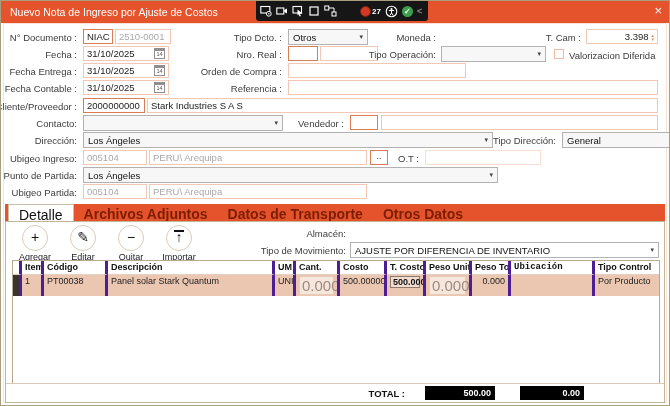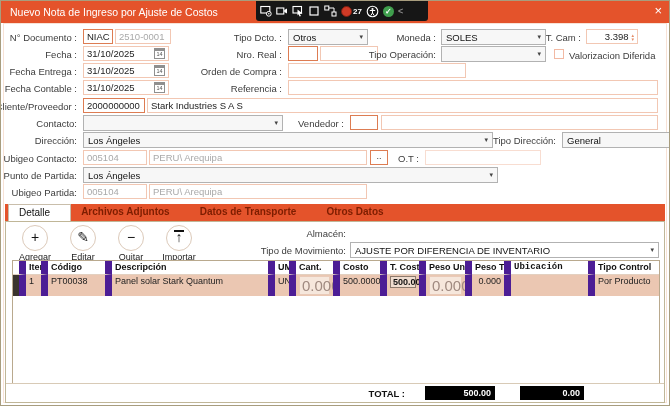--- a/index.html
+++ b/index.html
@@ -3,54 +3,54 @@
 <meta charset="utf-8">
 <style>
   html,body{margin:0;padding:0;background:#d8d8d8;font-family:"Liberation Sans",sans-serif;}
   #window{position:relative;width:668px;height:404px;background:#fff;border:1px solid #a89d7e;overflow:hidden;}
   .frame{position:absolute;left:2px;top:22px;right:2px;bottom:2px;border:1px solid #f8e2d6;pointer-events:none;}
   
   .titlebar{position:absolute;left:0;top:0;width:100%;height:22px;background:#e4532b;}
   .titletext{position:absolute;left:9px;top:5px;font-size:10.5px;color:#fff;}
   .capbar{position:absolute;left:255px;top:0;width:172px;height:20px;background:#161616;border-radius:0 0 3px 3px;display:flex;align-items:center;gap:4px;padding:0 4px;box-sizing:border-box;}
   .capbar svg{display:block;}
-  .badge{display:flex;align-items:center;gap:1px;}
+  .badge{display:flex;align-items:center;gap:1px;margin-left:19px;}
   .badge .dot{width:9px;height:9px;border-radius:50%;background:#d03a26;display:inline-block;border:1px solid #7e1f12;}
   .badge .cnt{color:#fff;font-size:8px;font-weight:bold;}
   .okdot{width:11px;height:11px;border-radius:50%;background:#3f9e4d;color:#fff;font-size:8px;line-height:11px;text-align:center;font-weight:bold;}
   .chevl{color:#8a8a8a;font-size:9px;font-weight:bold;}
   .closebtn{position:absolute;right:7px;top:3px;color:#fff;font-size:13px;line-height:14px;cursor:pointer;}
   
   .lbl{position:absolute;font-size:9.5px;color:#3c3c3c;white-space:nowrap;}
   .fld{position:absolute;box-sizing:border-box;background:#fff;border:1px solid #f2c7b3;font-size:9.5px;color:#1c1c1c;padding:1px 3px;height:15px;white-space:nowrap;overflow:hidden;}
   .fld.strong{border-color:#dd7c52;}
   .fld.gray{color:#a9a9a9;}
   .ddl{position:absolute;box-sizing:border-box;background:#f7f7f7;border:1px solid #b2b2b2;height:16px;font-size:9.5px;color:#111;display:flex;align-items:center;justify-content:space-between;padding:0 4px;white-space:nowrap;overflow:hidden;}
   .ddl .arr{font-size:7px;color:#444;margin-left:3px;}
   .ddl.disabled{background:#fbeee8;border-color:#eac9b9;color:#a5a5a5;}
   .cal{width:11px;height:11px;box-sizing:border-box;border:1px solid #8f8f8f;border-top:3px solid #8f8f8f;font-size:5.5px;color:#555;text-align:center;line-height:7px;flex:0 0 auto;}
   .datefld{display:flex;align-items:center;justify-content:space-between;}
   .spin{display:flex;flex-direction:column;line-height:4px;font-size:5px;color:#e48a64;margin-left:3px;}
   .chk{position:absolute;width:10px;height:10px;box-sizing:border-box;border:1px solid #f2b9a3;background:#fff;}
   .browse{position:absolute;box-sizing:border-box;border:1px solid #dd7c52;background:#fff;height:15px;width:18px;font-size:9px;line-height:11px;text-align:center;color:#333;cursor:pointer;}
   
   .tabstrip{position:absolute;left:4px;top:203px;width:660px;height:17px;background:#e4532b;display:flex;align-items:stretch;padding-left:3px;box-sizing:border-box;}
-  .tab{font-size:10px;padding:2px 20px 0 10px;color:#7d1d00;font-weight:bold;cursor:pointer;white-space:nowrap;}
+  .tab{font-size:14px;padding:2px 10px 0 10px;color:#7d1d00;font-weight:bold;cursor:pointer;white-space:nowrap;}
   .tab.active{background:#fff;color:#111;font-weight:normal;border:1px solid #c9beab;border-bottom:none;}
   
   .panel{position:absolute;left:4px;top:220px;width:660px;height:182px;background:#fff;border:1px solid #c0b697;box-sizing:border-box;}
   .tbtn{position:absolute;width:46px;text-align:center;cursor:pointer;}
   .tbtn .circ{width:24px;height:24px;border-radius:50%;border:1px solid #dccaba;margin:0 auto;font-size:14px;line-height:23px;color:#111;background:#fff;}
   .tbtn .tlab{font-size:9px;color:#222;margin-top:1px;}
   .imp .circ{position:relative;}
   .imp .bar{position:absolute;left:7px;top:4px;width:10px;height:1.5px;background:#111;}
   
   .grid{position:absolute;left:6px;top:38px;width:648px;height:124px;border:1px solid #b9a98e;box-sizing:border-box;background:#fff;display:flex;flex-direction:column;overflow:hidden;}
   .grow{display:flex;flex:0 0 14px;}
-  .gcell{box-sizing:border-box;border-right:7px solid #4c1d95;font-size:9px;padding:1px 3px;white-space:nowrap;overflow:hidden;}
+  .gcell{box-sizing:border-box;border-right:3px solid #4c1d95;font-size:9px;padding:1px 3px;white-space:nowrap;overflow:hidden;}
   .ghead .gcell{font-weight:bold;color:#111;border-bottom:1px solid #e3d0c0;background:#fff;}
   .gdata{background:#ebc7b2;color:#222;}
   .gdata .ind{background:#3a342e;}
   .r{text-align:right;}
   .ind{flex:0 0 6px;}  .cItem{flex:0 0 22px;} .cCod{flex:0 0 64px;} .cDes{flex:1 1 auto;}
   .cUM{flex:0 0 21px;} .cCant{flex:0 0 44px;} .cCos{flex:0 0 47px;} .cTC{flex:0 0 39px;}
   .cPU{flex:0 0 46px;} .cPT{flex:0 0 39px;} .cUb{flex:0 0 84px;font-family:Liberation Mono, monospace;} .cTCtl{flex:0 0 64px;border-right:none;}
   .inset{display:block;margin:0;background:#f6e7dc;border:1px solid #e9cab8;color:#a08a80;text-align:right;font-size:15px;padding:0 2px;}
   .curcell{display:block;background:#f0ddd0;border:1px solid #8c7a6d;color:#111;text-align:right;font-size:9px;padding:0 2px;font-weight:bold;}
   .gfill{flex:1 1 auto;background:#fff;}
@@ -119,26 +119,22 @@
 
   <div class="lbl" style="right:592px;top:31px">N° Documento :</div>
   <div class="fld strong" style="left:82px;top:28px;width:30px">NIAC</div>
   <div class="fld gray" style="left:114px;top:28px;width:56px">2510-0001</div>
   <div class="lbl" style="right:387px;top:31px">Tipo Dcto. :</div>
   <div class="ddl" style="left:287px;top:28px;width:80px">
     <span>Otros</span>
     <span class="arr">▾</span>
   </div>
   <div class="lbl" style="right:233px;top:31px">Moneda :</div>
-  <div class="ddl" style="left:440px;top:28px;width:105px">
-    <span>SOLES</span>
-    <span class="arr">▾</span>
-  </div>
   <div class="lbl" style="right:88px;top:31px">T. Cam :</div>
-  <div class="fld datefld" style="left:585px;top:28px;width:52px">
+  <div class="fld datefld" style="left:585px;top:28px;width:72px">
     <span style="flex:1;text-align:right">3.398</span>
     <span class="spin">
       <span>▴</span>
       <span>▾</span>
     </span>
   </div>
 
   <div class="lbl" style="right:592px;top:48px">Fecha :</div>
   <div class="fld datefld" style="left:82px;top:45px;width:86px">
     <span>31/10/2025</span>
@@ -188,21 +184,21 @@
   <div class="ddl" style="left:82px;top:131px;width:410px">
     <span>Los Ángeles</span>
     <span class="arr">▾</span>
   </div>
   <div class="lbl" style="right:113px;top:134px">Tipo Dirección:</div>
   <div class="ddl" style="left:561px;top:131px;width:116px">
     <span>General</span>
     <span class="arr">▾</span>
   </div>
 
-  <div class="lbl" style="right:592px;top:152px">Ubigeo Contacto:</div>
+  <div class="lbl" style="right:592px;top:152px">Ubigeo Ingreso:</div>
   <div class="fld gray" style="left:82px;top:149px;width:64px">005104</div>
   <div class="fld gray" style="left:148px;top:149px;width:218px">PERU\ Arequipa</div>
   <div class="browse" style="left:369px;top:149px">..</div>
   <div class="lbl" style="right:250px;top:152px">O.T :</div>
   <div class="fld" style="left:424px;top:149px;width:116px;border-color:#f8ddd1"></div>
 
   <div class="lbl" style="right:592px;top:169px">Punto de Partida:</div>
   <div class="ddl" style="left:82px;top:166px;width:415px">
     <span>Los Ángeles</span>
     <span class="arr">▾</span>

